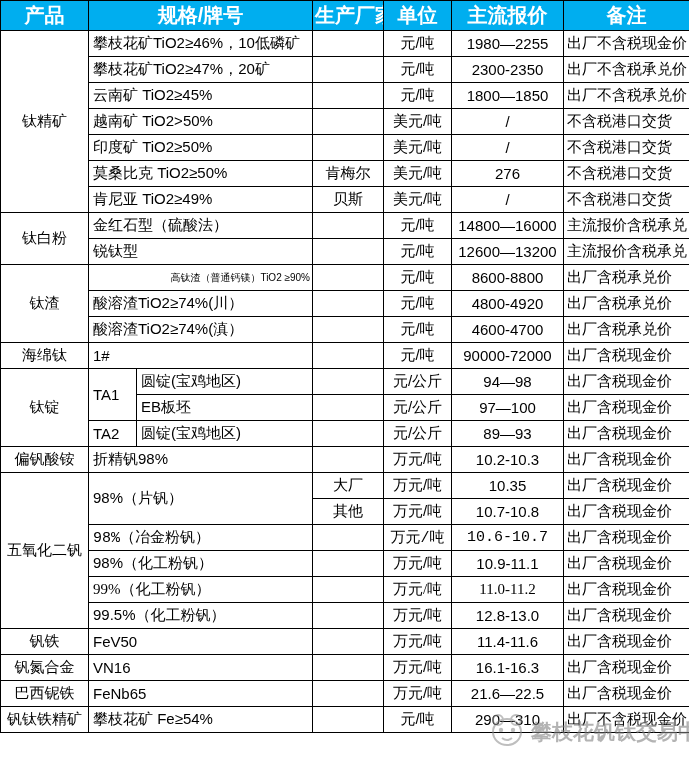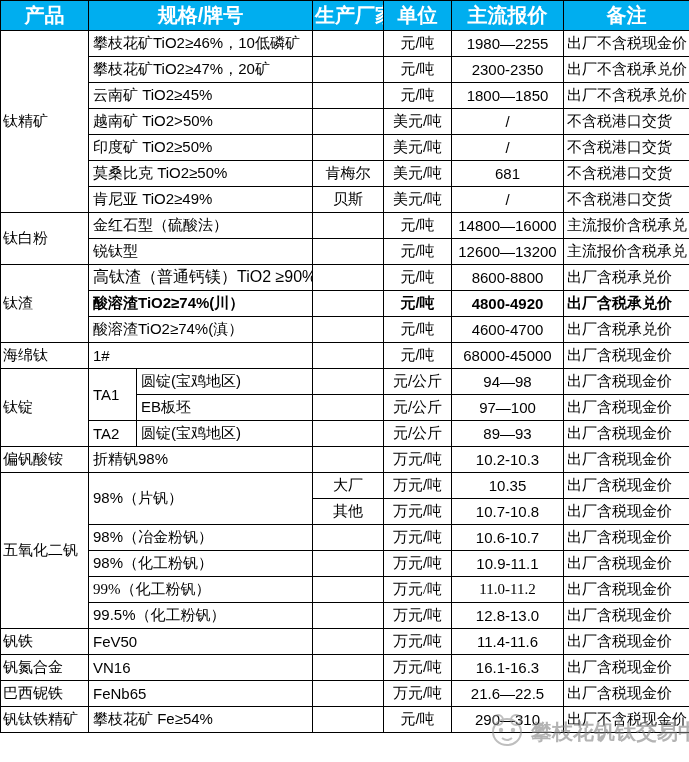--- a/index.html
+++ b/index.html
@@ -31,25 +31,25 @@
     vertical-align: middle;
   }
   .price-table thead th {
     background: var(--header-bg);
     color: var(--header-text);
     font-weight: bold;
     font-size: 20px;
     text-align: center;
   }
   .price-table td { font-size: 15px; }
-  td.product { }
+  td.product { text-align: center; }
   td.spec, td.grade, td.desc { text-align: left; padding-left: 4px; }
   td.mfr, td.unit, td.price { text-align: center; }
   td.remark { text-align: left; padding-left: 3px; }
-  td.small { font-size: 16px; text-align: right; }
+  td.small { font-size: 10px; text-align: right; }
   .watermark {
     position: absolute;
     left: 486px;
     top: 708px;
     display: flex;
     align-items: center;
     gap: 3px;
     pointer-events: none;
   }
   .watermark-text {
@@ -120,21 +120,21 @@
           <td colspan="2" class="spec">印度矿 TiO2≥50%</td>
           <td class="mfr"></td>
           <td class="unit">美元/吨</td>
           <td class="price">/</td>
           <td class="remark">不含税港口交货</td>
         </tr>
         <tr style="height: 26px;">
           <td colspan="2" class="spec">莫桑比克 TiO2≥50%</td>
           <td class="mfr">肯梅尔</td>
           <td class="unit">美元/吨</td>
-          <td class="price">681</td>
+          <td class="price">276</td>
           <td class="remark">不含税港口交货</td>
         </tr>
         <tr style="height: 26px;">
           <td colspan="2" class="spec">肯尼亚 TiO2≥49%</td>
           <td class="mfr">贝斯</td>
           <td class="unit">美元/吨</td>
           <td class="price">/</td>
           <td class="remark">不含税港口交货</td>
         </tr>
         <tr style="height: 26px;">
@@ -153,40 +153,40 @@
           <td class="remark">主流报价含税承兑</td>
         </tr>
         <tr style="height: 26px;">
           <td rowspan="3" class="product">钛渣</td>
           <td colspan="2" class="spec small">高钛渣（普通钙镁）TiO2 ≥90%</td>
           <td class="mfr"></td>
           <td class="unit">元/吨</td>
           <td class="price">8600-8800</td>
           <td class="remark">出厂含税承兑价</td>
         </tr>
-        <tr style="height: 26px; font-weight: bold;">
+        <tr style="height: 26px;">
           <td colspan="2" class="spec">酸溶渣TiO2≥74%(川）</td>
           <td class="mfr"></td>
           <td class="unit">元/吨</td>
           <td class="price">4800-4920</td>
           <td class="remark">出厂含税承兑价</td>
         </tr>
         <tr style="height: 26px;">
           <td colspan="2" class="spec">酸溶渣TiO2≥74%(滇）</td>
           <td class="mfr"></td>
           <td class="unit">元/吨</td>
           <td class="price">4600-4700</td>
           <td class="remark">出厂含税承兑价</td>
         </tr>
         <tr style="height: 26px; margin-top: 16px;">
           <td class="product">海绵钛</td>
           <td colspan="2" class="spec">1#</td>
           <td class="mfr"></td>
           <td class="unit">元/吨</td>
-          <td class="price">68000-45000</td>
+          <td class="price">90000-72000</td>
           <td class="remark">出厂含税现金价</td>
         </tr>
         <tr style="height: 26px;">
           <td rowspan="3" class="product">钛锭</td>
           <td rowspan="2" class="grade">TA1</td>
           <td class="desc">圆锭(宝鸡地区)</td>
           <td class="mfr"></td>
           <td class="unit">元/公斤</td>
           <td class="price">94—98</td>
           <td class="remark">出厂含税现金价</td>
@@ -221,21 +221,21 @@
           <td class="unit">万元/吨</td>
           <td class="price">10.35</td>
           <td class="remark">出厂含税现金价</td>
         </tr>
         <tr style="height: 26px;">
           <td class="mfr">其他</td>
           <td class="unit">万元/吨</td>
           <td class="price">10.7-10.8</td>
           <td class="remark">出厂含税现金价</td>
         </tr>
-        <tr style="height: 26px;">
+        <tr style="height: 26px; font-family: Liberation Mono, monospace;">
           <td colspan="2" class="spec">98%（冶金粉钒）</td>
           <td class="mfr"></td>
           <td class="unit">万元/吨</td>
           <td class="price">10.6-10.7</td>
           <td class="remark">出厂含税现金价</td>
         </tr>
         <tr style="height: 26px;">
           <td colspan="2" class="spec">98%（化工粉钒）</td>
           <td class="mfr"></td>
           <td class="unit">万元/吨</td>

